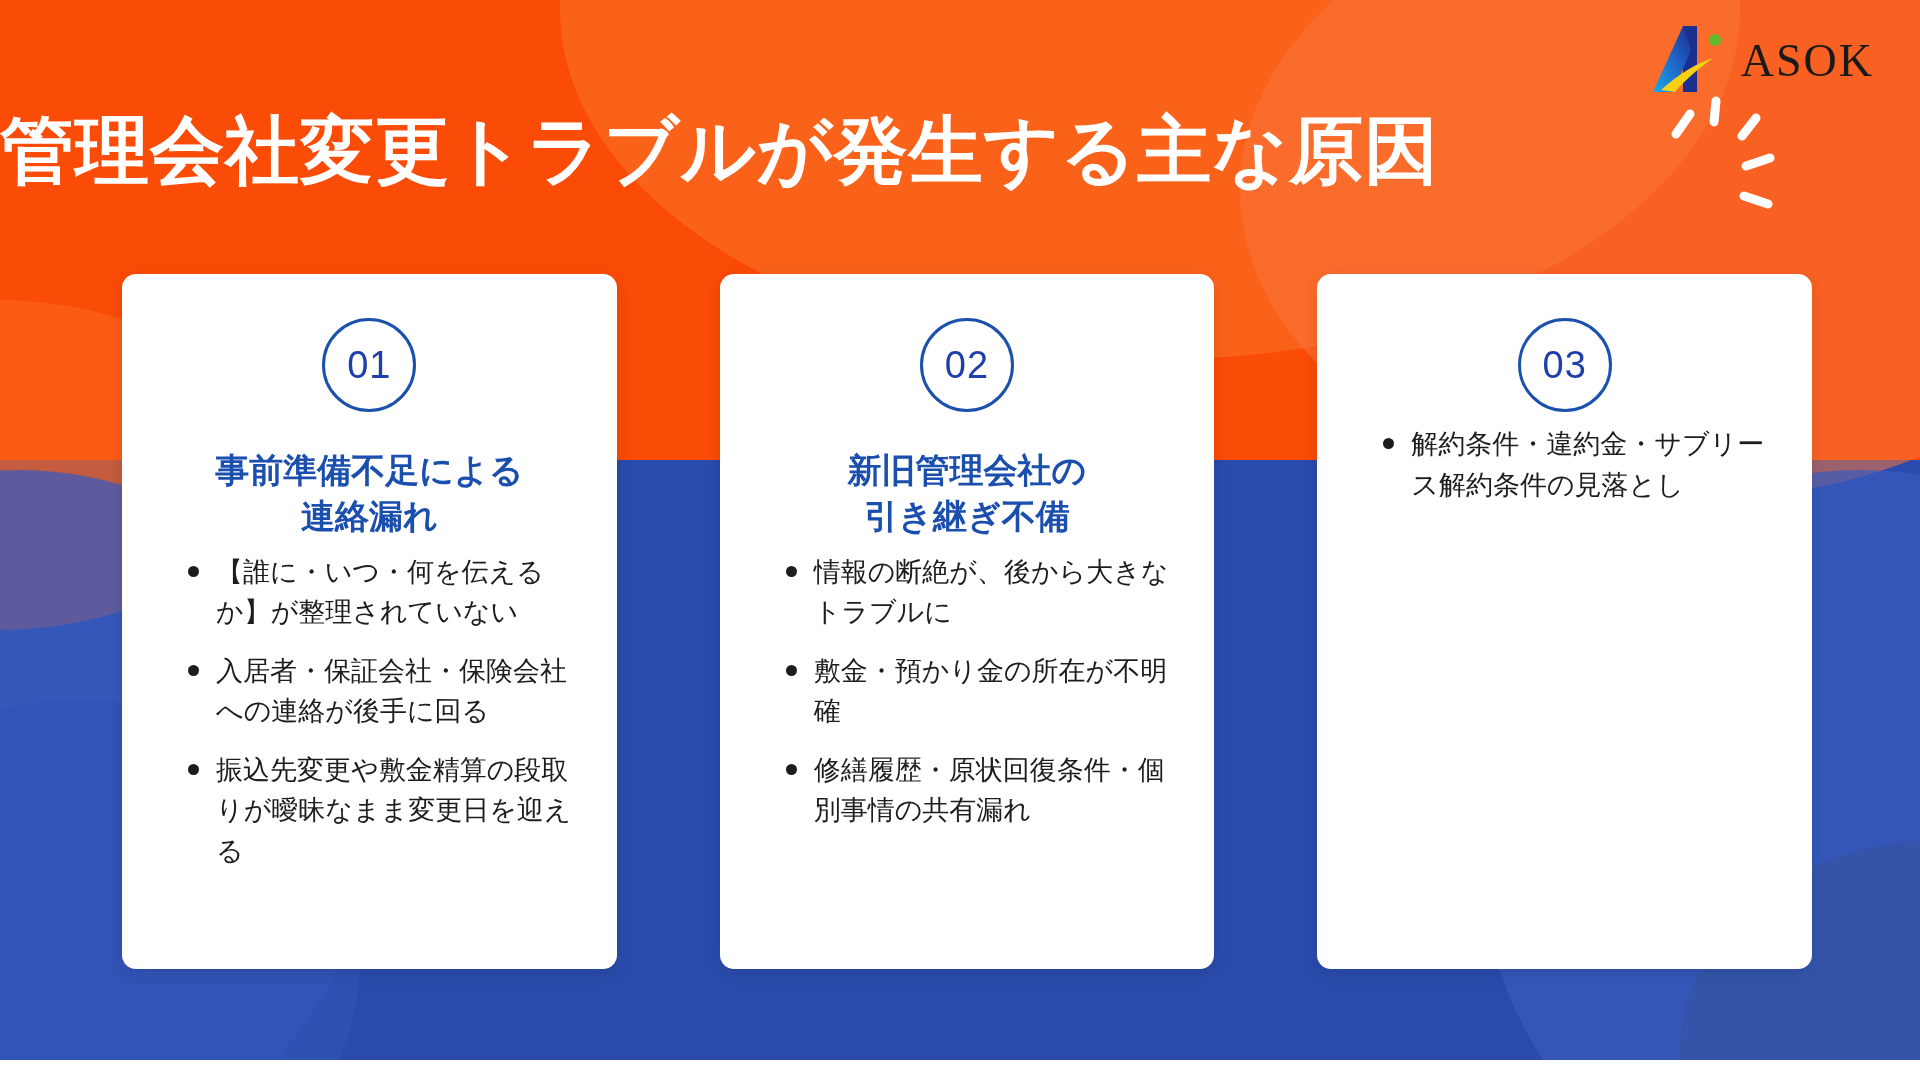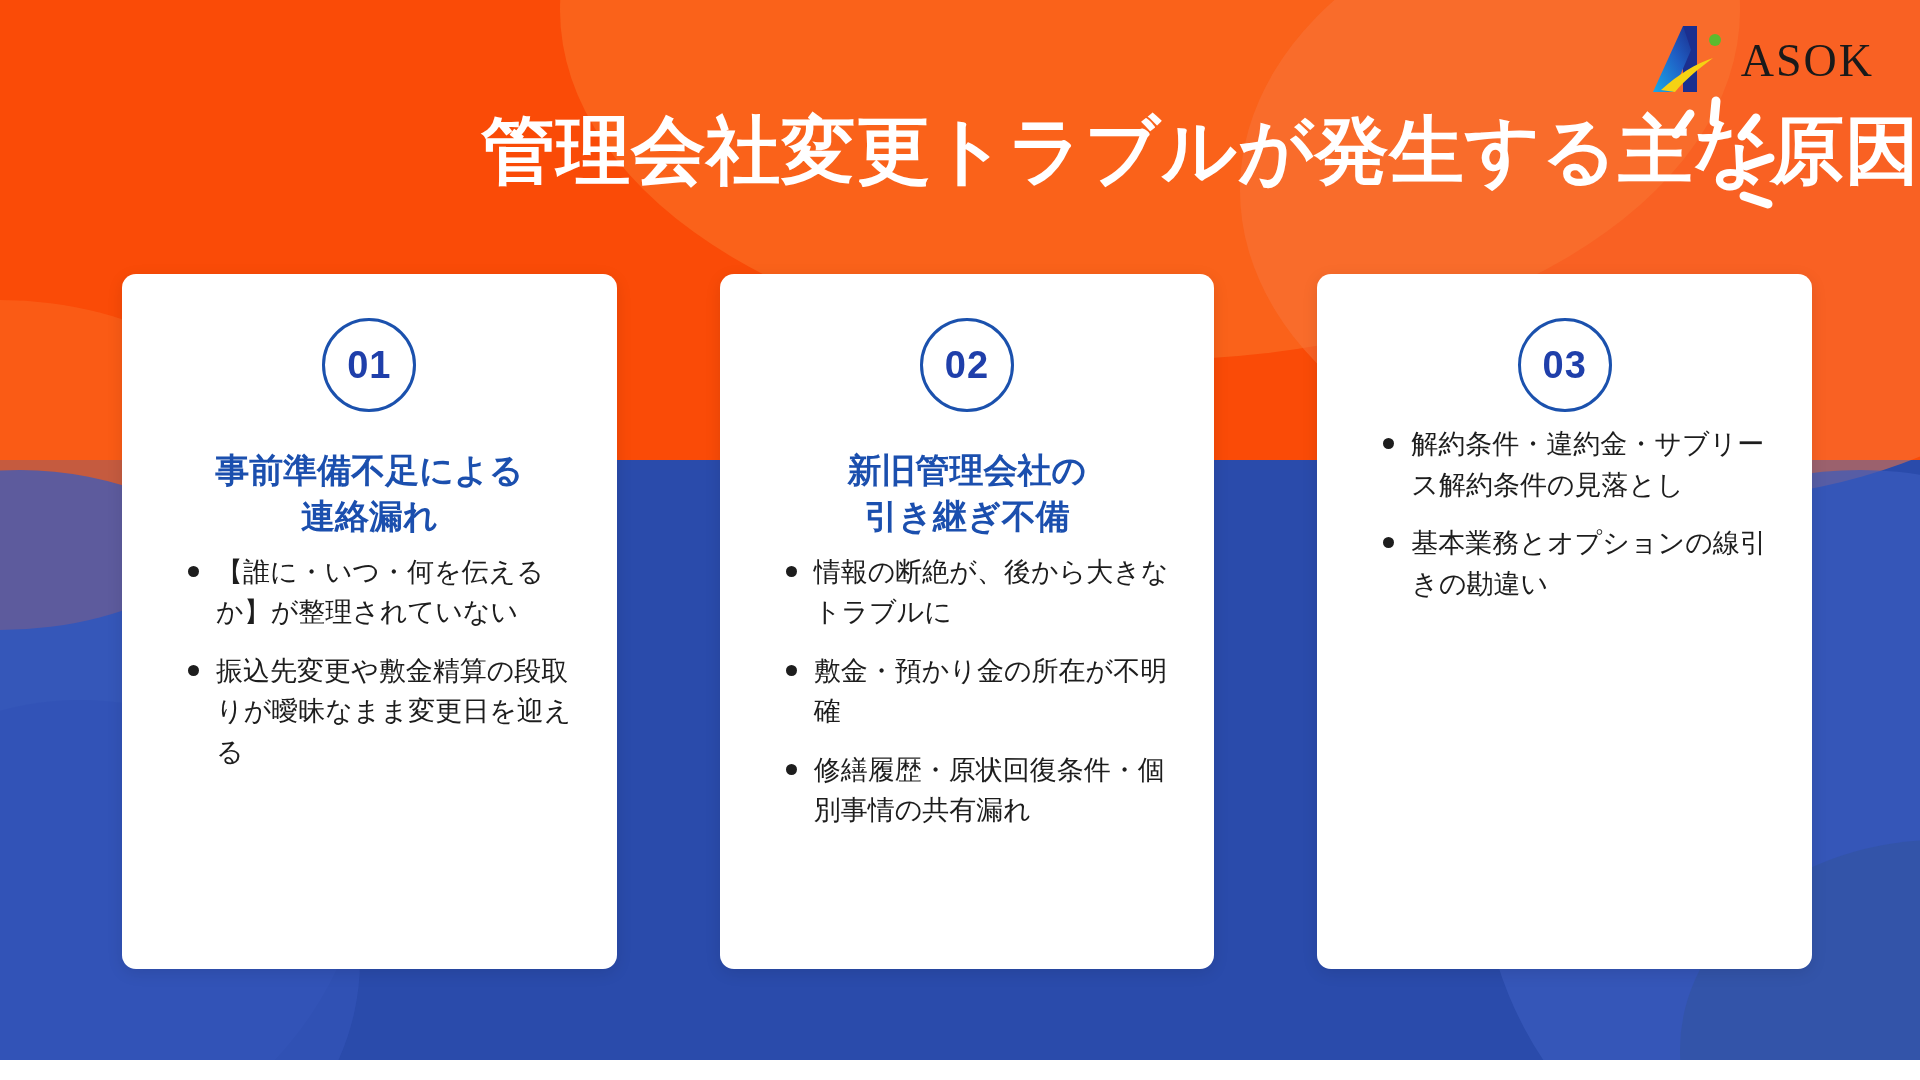--- a/index.html
+++ b/index.html
@@ -92,21 +92,21 @@
     letter-spacing: 2px;
     color: #1a1a1a;
     font-family: "Liberation Serif", "DejaVu Serif", serif;
   }
 
   
   .title {
     position: absolute;
     left: 0; top: 108px;
     width: 1920px;
-    text-align: right;
+    text-align: left;
     color: #ffffff;
     font-size: 74px;
     font-weight: bold;
     letter-spacing: 1px;
     line-height: 1.15;
     white-space: nowrap;
   }
   .sparkle {
     position: absolute;
     left: 1660px; top: 96px;
@@ -133,21 +133,21 @@
   .badge {
     width: 88px; height: 88px;
     margin: 0 auto;
     border: 3px solid #1b51ad;
     border-radius: 50%;
     display: flex;
     align-items: center;
     justify-content: center;
     color: #1f3faa;
     font-size: 38px;
-    font-weight: bold;
+    font-weight: normal;
     letter-spacing: 1px;
   }
   .card-heading {
     margin-top: 36px;
     text-align: center;
     color: #1b4fae;
     font-size: 34px;
     font-weight: bold;
     line-height: 1.35;
   }
@@ -221,20 +221,21 @@
   <div class="cards">
 
     <div class="card">
       <div class="badge">01</div>
       <div class="card-heading">
         <span>事前準備不足による</span><br>
         <span>連絡漏れ</span>
       </div>
       <ul class="bullets">
         <li>【誰に・いつ・何を伝えるか】が整理されていない</li>
+        <li>入居者・保証会社・保険会社への連絡が後手に回る</li>
         <li>振込先変更や敷金精算の段取りが曖昧なまま変更日を迎える</li>
       </ul>
     </div>
 
     <div class="card">
       <div class="badge">02</div>
       <div class="card-heading">
         <span>新旧管理会社の</span><br>
         <span>引き継ぎ不備</span>
       </div>
@@ -242,18 +243,17 @@
         <li>情報の断絶が、後から大きなトラブルに</li>
         <li>敷金・預かり金の所在が不明確</li>
         <li>修繕履歴・原状回復条件・個別事情の共有漏れ</li>
       </ul>
     </div>
 
     <div class="card">
       <div class="badge">03</div>
       <ul class="bullets">
         <li>解約条件・違約金・サブリース解約条件の見落とし</li>
-        <li>基本業務とオプションの線引きの勘違い</li>
       </ul>
     </div>
 
   </div>
 </div>
 
 </body></html>

